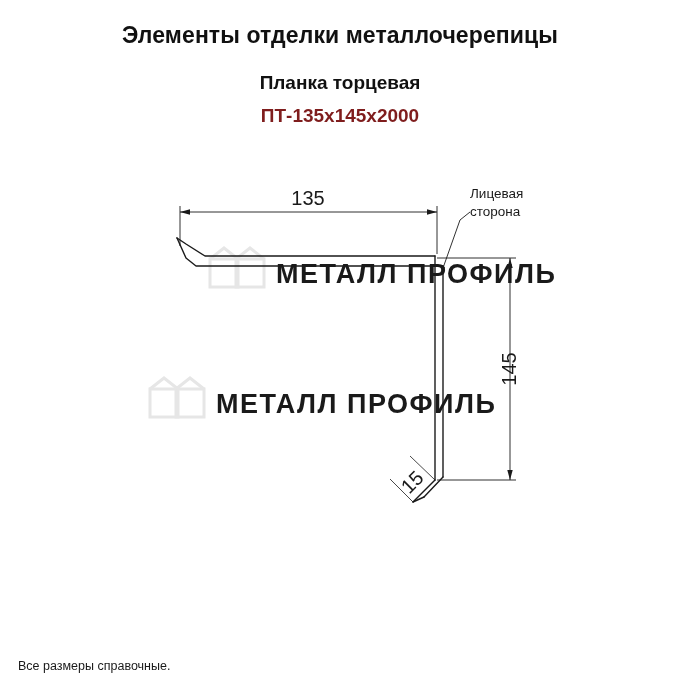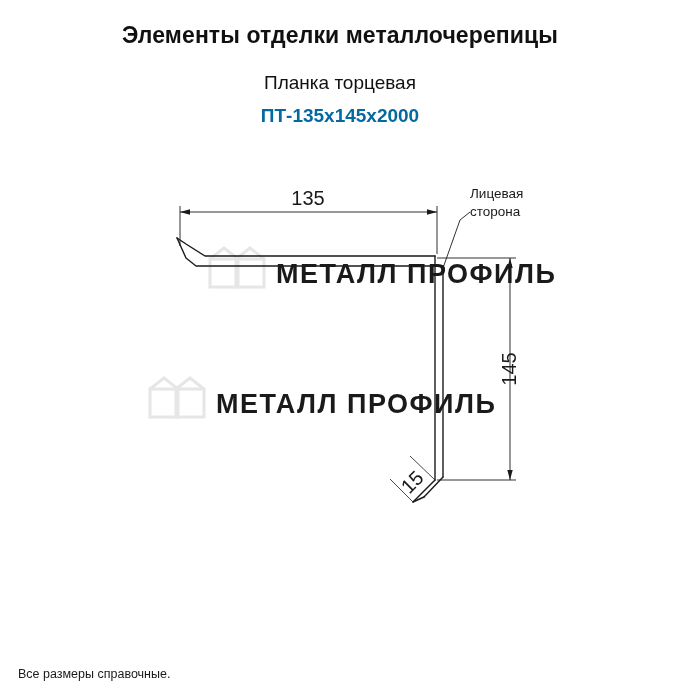--- a/index.html
+++ b/index.html
@@ -29,48 +29,48 @@
   .main-title {
     font-size: 23px;
     font-weight: bold;
     letter-spacing: 0.1px;
     line-height: 1.2;
     color: #111;
   }
   .sub-title {
     margin-top: 22px;
     font-size: 19px;
-    font-weight: normal;
+    font-weight: bold;
     color: #111;
   }
   .code-title {
     margin-top: 11px;
     font-size: 19px;
     font-weight: bold;
-    color: #0369a1;
+    color: #7f1d1d;
   }
   .drawing {
     position: absolute;
     top: 150px;
     left: 0;
     width: 700px;
     height: 420px;
   }
   .watermark {
     position: absolute;
     left: 0;
     top: 0;
     width: 700px;
     height: 700px;
     pointer-events: none;
   }
   .footnotes {
     position: absolute;
     left: 18px;
-    bottom: 16px;
+    bottom: 24px;
     font-size: 12.5px;
     line-height: 1.55;
     color: #1a1a1a;
   }
   .footnotes div {
     white-space: nowrap;
   }
   svg text {
     font-family: "Liberation Sans", sans-serif;
     fill: #1a1a1a;

